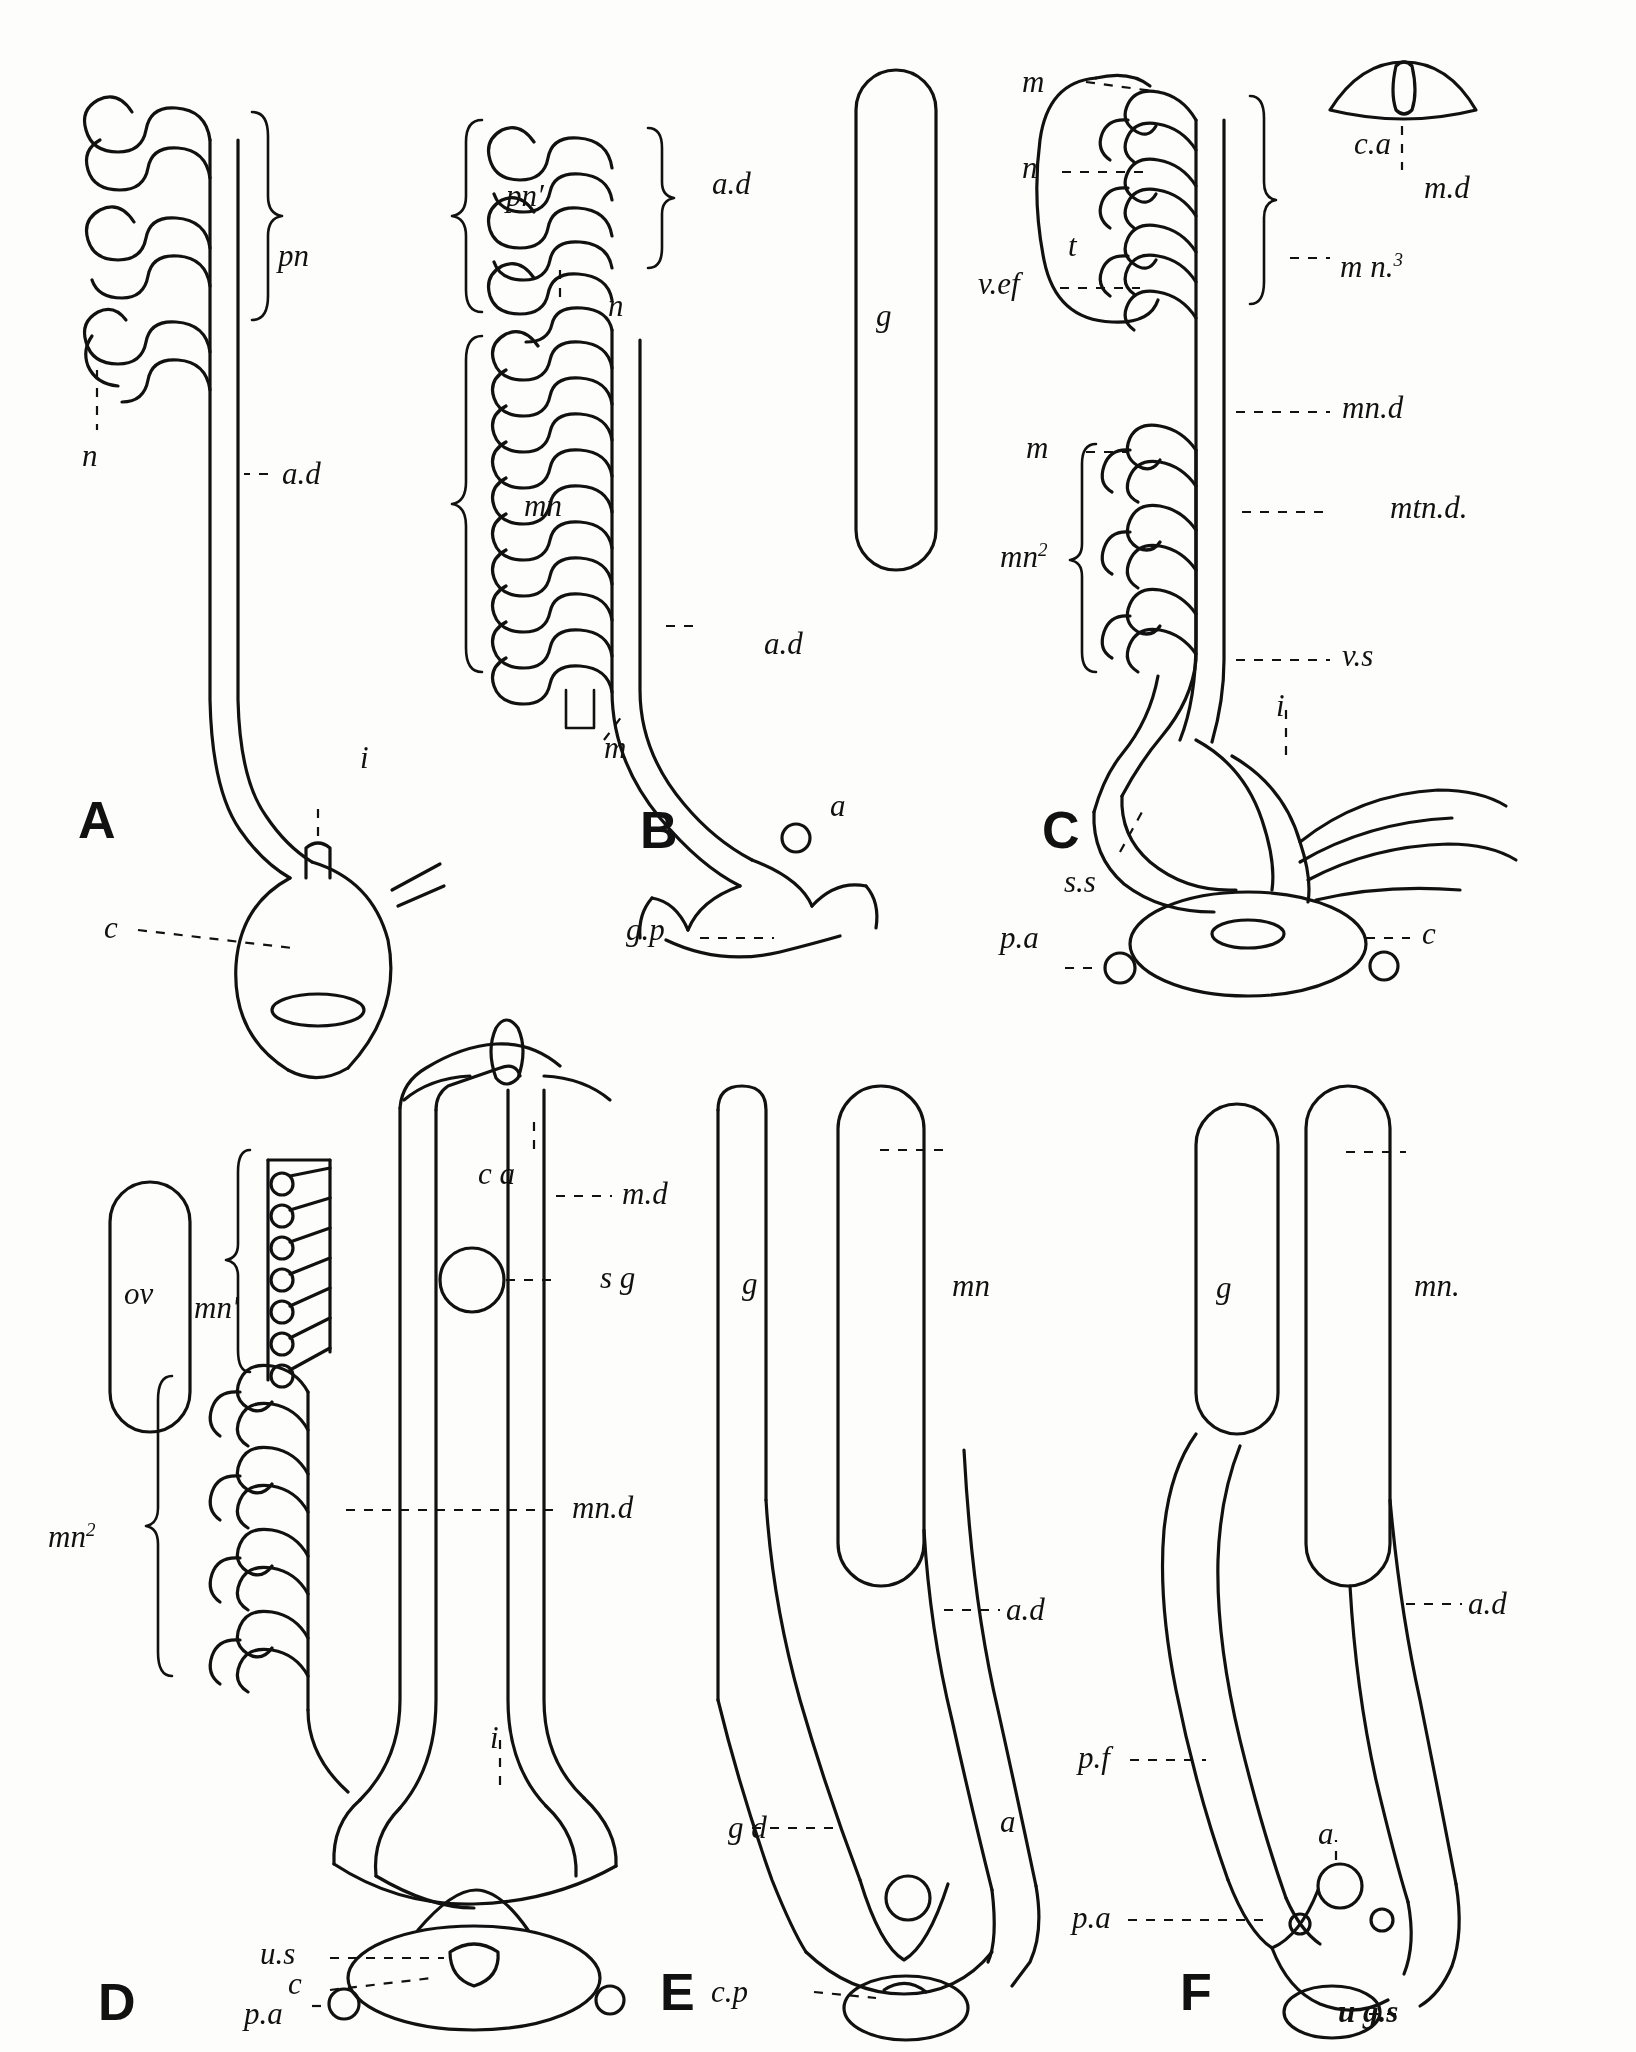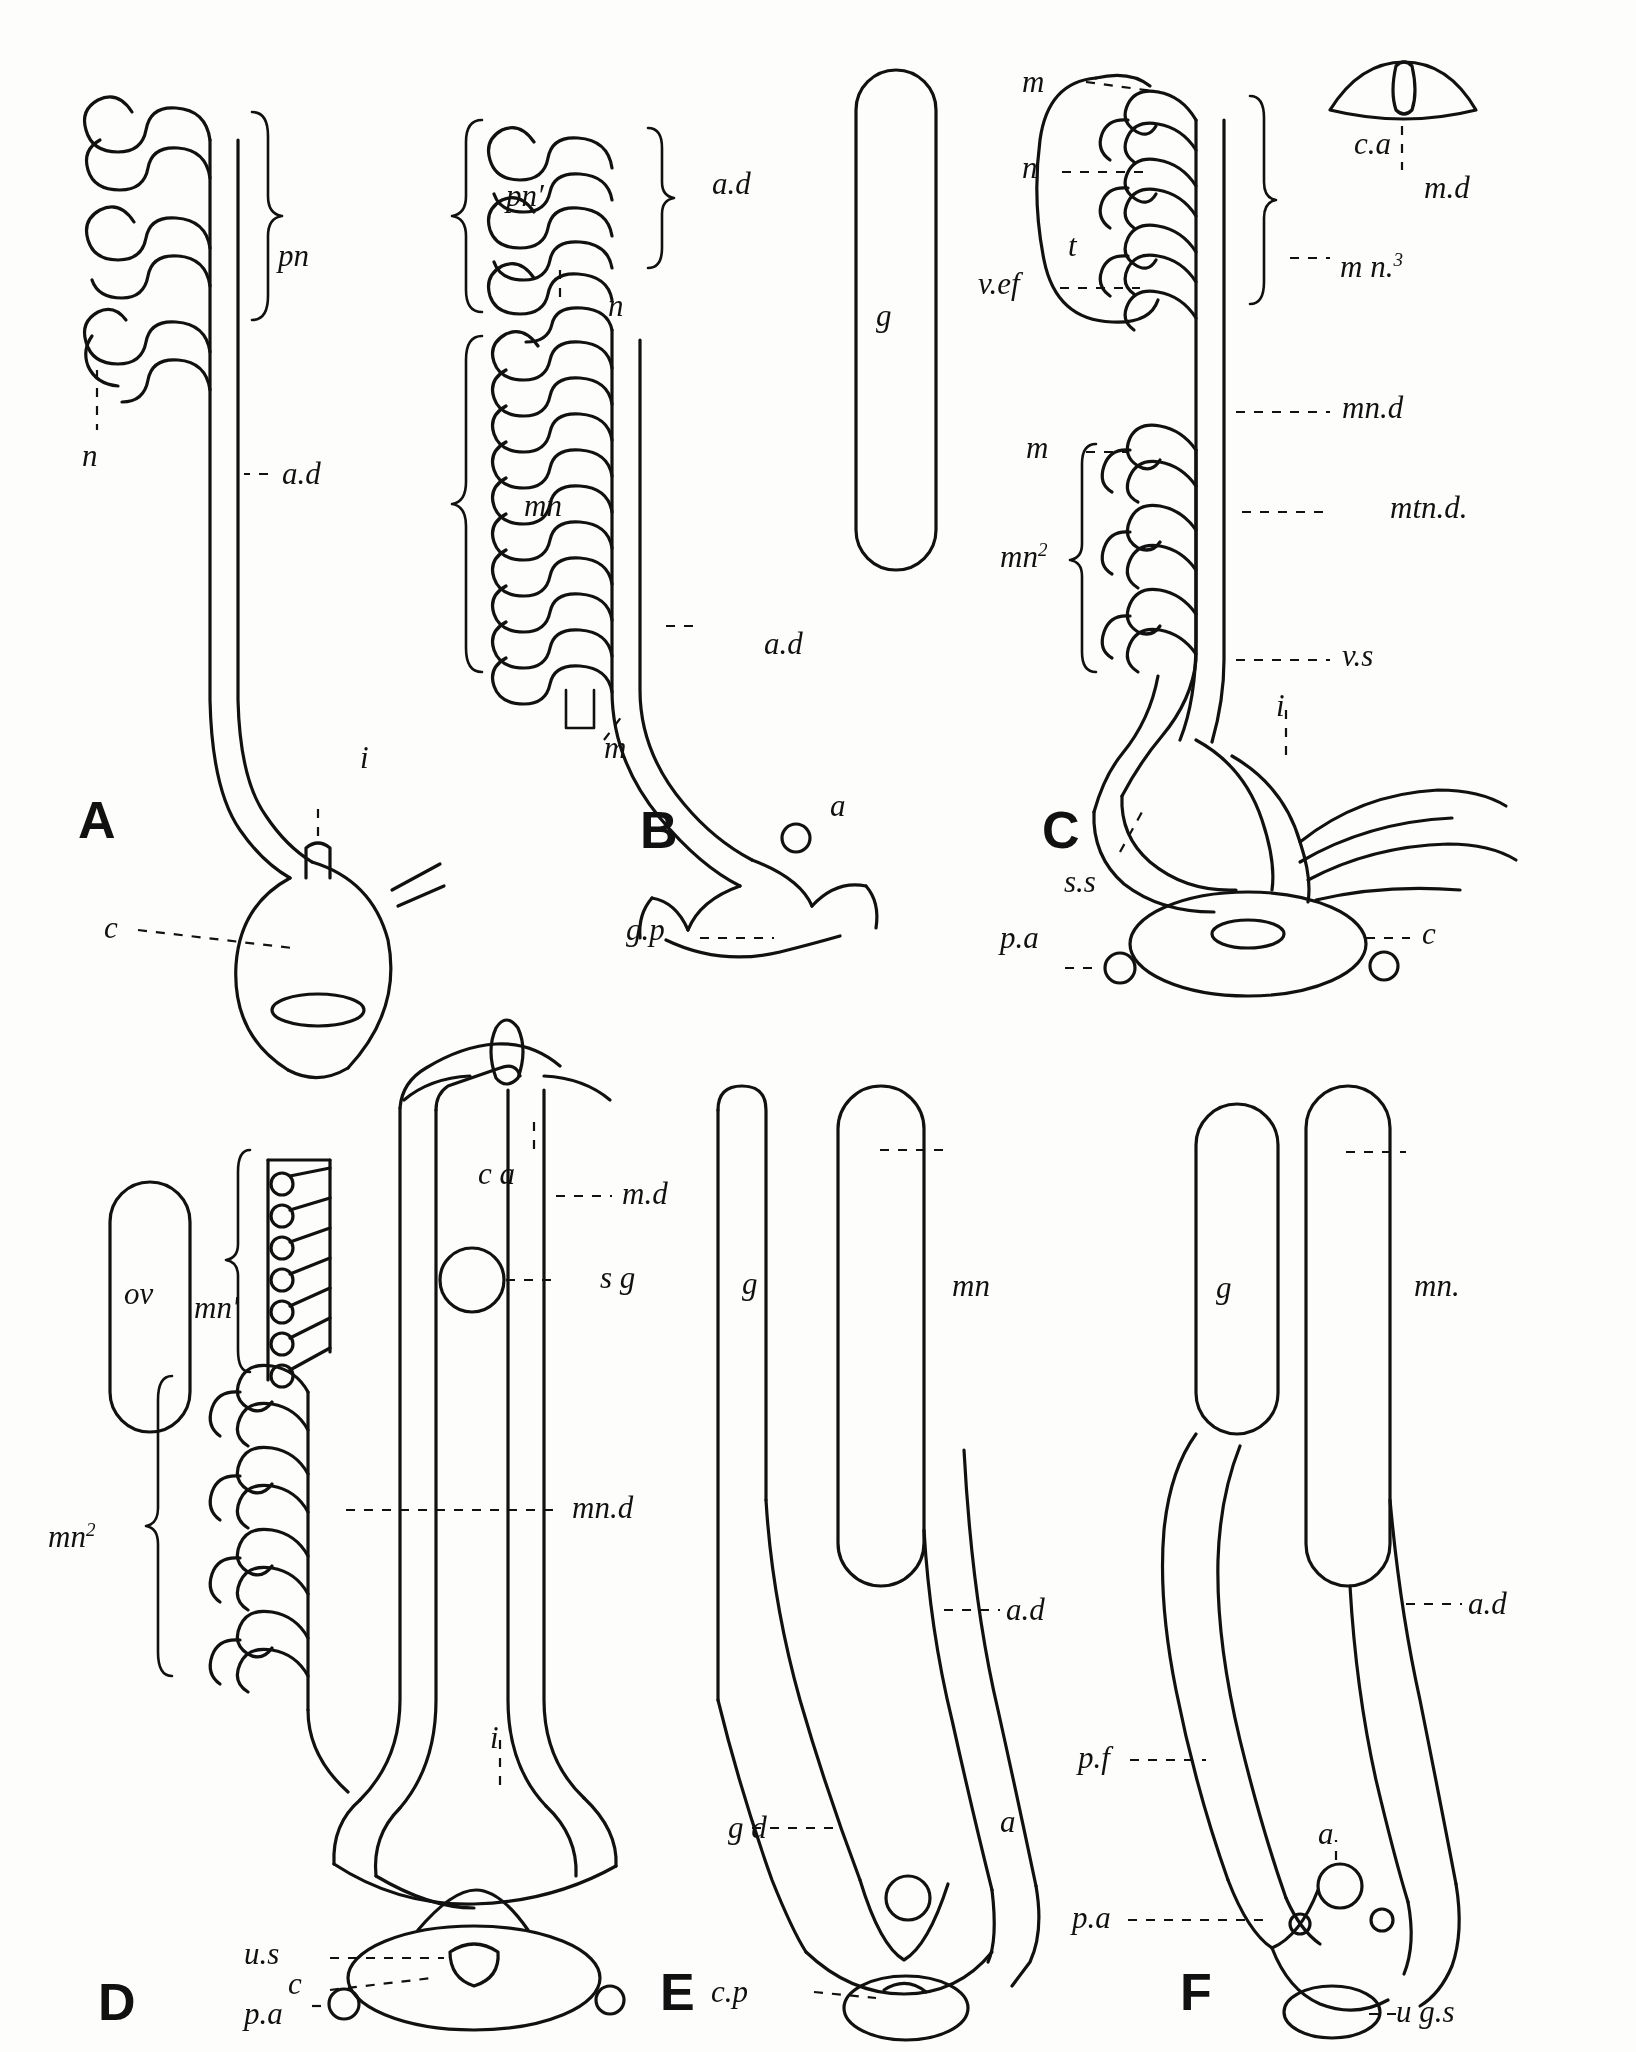--- a/index.html
+++ b/index.html
@@ -349,32 +349,32 @@
 <div class="lbl" style="left:1422px;top:918px;">c</div>
 
 <div class="lbl" style="left:124px; top:1278px;">ov</div>
 <div class="lbl" style="left:194px; top:1292px;text-align:right;">mn′</div>
 <div class="lbl" style="left:48px;  top:1520px;"><span>mn</span><sup>2</sup></div>
 <div class="lbl" style="left:478px; top:1158px;">c a</div>
 <div class="lbl" style="left:622px; top:1178px;">m.d</div>
 <div class="lbl" style="left:600px; top:1262px;">s g</div>
 <div class="lbl" style="left:572px; top:1492px;">mn.d</div>
 <div class="lbl" style="left:490px; top:1722px;">i</div>
-<div class="lbl" style="left:244px; top:1938px;">u.s</div>
+<div class="lbl" style="left:260px; top:1938px;">u.s</div>
 <div class="lbl" style="left:288px; top:1968px;">c</div>
 <div class="lbl" style="left:244px; top:1998px;">p.a</div>
 
 <div class="lbl" style="left:742px; top:1268px;">g</div>
 <div class="lbl" style="left:952px; top:1270px;">mn</div>
 <div class="lbl" style="left:1006px;top:1594px;">a.d</div>
 <div class="lbl" style="left:1000px;top:1806px;">a</div>
 <div class="lbl" style="left:728px; top:1812px;">g d</div>
 <div class="lbl" style="left:711px; top:1976px;">c.p</div>
 
 <div class="lbl" style="left:1216px;top:1272px;">g</div>
 <div class="lbl" style="left:1414px;top:1270px;">mn.</div>
 <div class="lbl" style="left:1468px;top:1588px;">a.d</div>
 <div class="lbl" style="left:1078px;top:1742px;">p.f</div>
 <div class="lbl" style="left:1318px;top:1818px;">a</div>
 <div class="lbl" style="left:1072px;top:1902px;">p.a</div>
-<div class="lbl" style="left:1396px;top:1996px;">u g.s</div>
+<div class="lbl" style="left:1338px;top:1996px;font-weight:bold;">u g.s</div>
 
 </div>
 
 </body></html>

